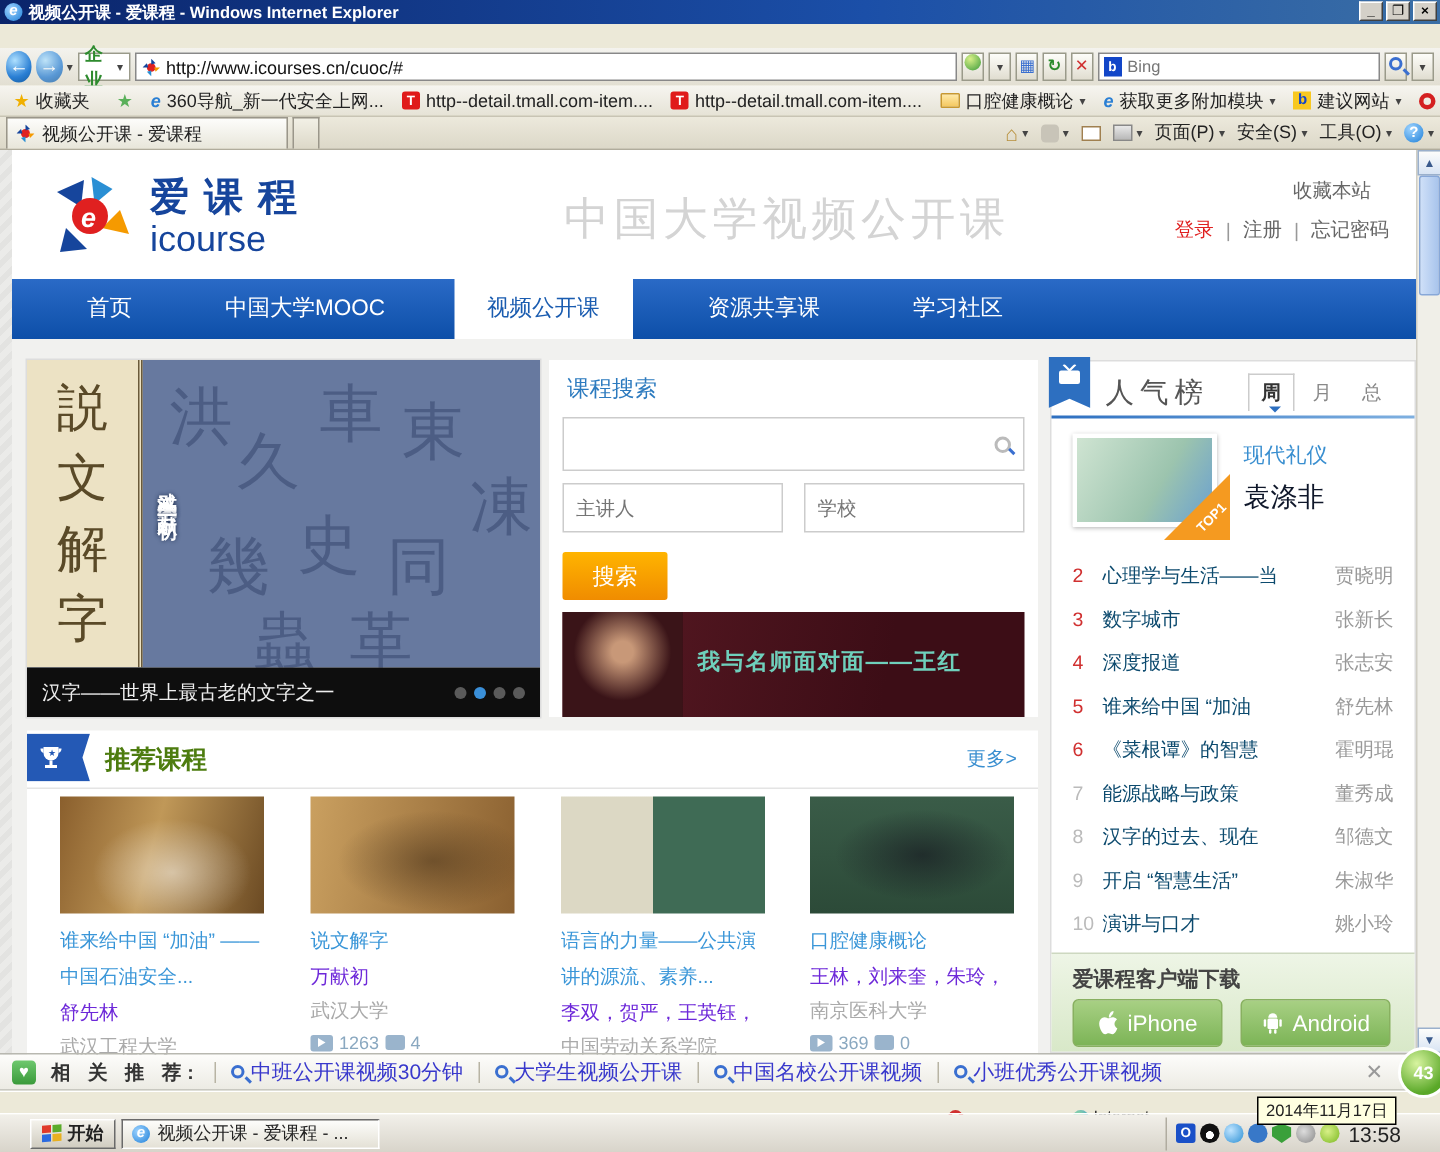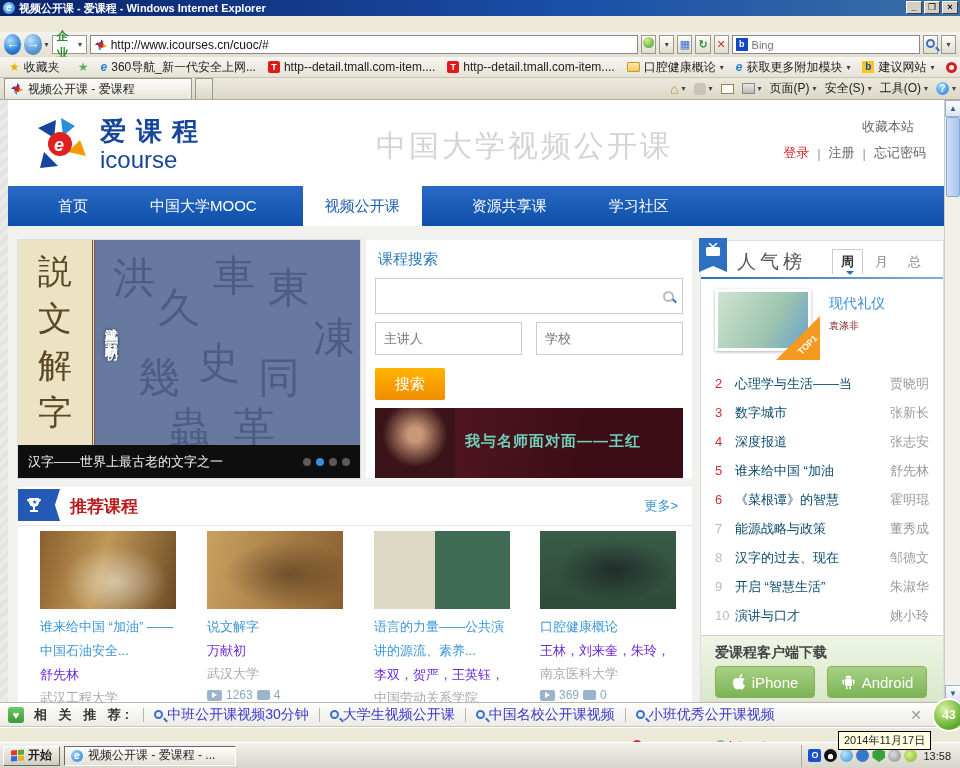--- a/index.html
+++ b/index.html
@@ -93,35 +93,35 @@
   .sb-tabs { position:absolute; right:14px; top:8px; display:flex; gap:4px; font-size:13px; align-items:center; }
   .sb-tab { padding:3px 8px; color:#888; }
   .sb-tab.on { border:1px solid #ccc; border-bottom:none; background:#fff; color:#333; font-weight:bold; position:relative; }
   .sb-tab.on::after { content:""; position:absolute; left:45%; bottom:-5px; border:4px solid transparent; border-top-color:#2d6fc0; }
   .sb-line { position:absolute; left:0; top:36px; width:100%; height:2px; background:linear-gradient(90deg,#2d6fc0,#7fb0e0); }
   .sb-top { position:absolute; left:14px; top:48px; width:216px; height:72px; }
   .sb-thumb { position:absolute; left:0; top:0; width:96px; height:62px; background:linear-gradient(120deg,#cfe4d2,#9cc4ae 60%,#6aa0d0 100%); border:3px solid #fff; box-shadow:0 1px 3px rgba(0,0,0,.3); }
   .top1 { position:absolute; left:58px; top:24px; width:44px; height:44px; background:#f59a20; clip-path:polygon(100% 0,100% 100%,0 100%); }
   .top1 span { position:absolute; right:1px; bottom:10px; color:#fff; font-size:9px; font-weight:bold; transform:rotate(-45deg); }
   .sb-top-title { position:absolute; left:114px; top:6px; color:#3a8fd0; font-size:14px; }
-  .sb-top-teacher { position:absolute; left:114px; top:30px; color:#7f1d1d; font-size:10px; }
+  .sb-top-teacher { position:absolute; left:114px; top:30px; color:#0f172a; font-size:18px; }
   .sb-list { position:absolute; left:14px; top:128px; width:216px; }
   .rk { position:relative; height:29px; line-height:29px; font-size:13px; white-space:nowrap; }
   .rk .num { display:inline-block; width:20px; color:#bbb; }
   .rk .num.hot { color:#d03030; }
   .rk a { color:#0c4a6e; text-decoration:none; }
   .rk .tch { position:absolute; right:2px; color:#999; }
   .sb-dl { position:absolute; left:0; top:394px; width:242px; height:66px; background:linear-gradient(#eef5e6,#d8e8c8); border-top:1px solid #cdd8c0; }
   .sb-dl-title { position:absolute; left:14px; top:8px; font-size:14px; color:#444; font-weight:bold; }
   .dlbtn { position:absolute; top:30px; width:100px; height:32px; background:linear-gradient(#a8d084,#7cb456); border:1px solid #88b060; border-radius:4px; color:#fff; font-size:15px; display:flex; align-items:center; justify-content:center; gap:6px; }
 
   
   .rec { left:18px; top:387px; width:674px; height:240px; background:#fff; }
   .rec-badge { position:absolute; left:0; top:2px; width:42px; height:32px; background:#2459b5; clip-path:polygon(0 0,100% 0,88% 50%,100% 100%,0 100%); display:flex; align-items:center; padding-left:7px; }
-  .rec-title { position:absolute; left:52px; top:8px; color:#b91c1c; font-size:17px; font-weight:bold; }
+  .rec-title { position:absolute; left:52px; top:8px; color:#4d7c0f; font-size:17px; font-weight:bold; }
   .rec-more { position:absolute; right:14px; top:10px; color:#3a8fd0; font-size:13px; text-decoration:none; }
   .rec-div { position:absolute; left:0; top:38px; width:100%; height:1px; background:#e4e4e4; }
   .card { position:absolute; top:44px; width:136px; }
   .card .thumb { width:136px; height:78px; margin-bottom:6px; }
   .t1 { background:linear-gradient(105deg,#8a5f2d,#c09858 45%,#6b4a23),radial-gradient(ellipse at 55% 65%,rgba(255,255,255,.5),transparent 50%); background-blend-mode:overlay; }
   .t2 { background:radial-gradient(ellipse at 60% 55%,rgba(60,40,20,.5),transparent 55%),linear-gradient(100deg,#caa060,#8a6030); }
   .t3 { background:linear-gradient(90deg,#dcd8c4 45%,#3f6b55 45%),radial-gradient(circle at 50% 55%,rgba(255,255,255,.4),transparent 45%); background-blend-mode:normal; }
   .t4 { background:radial-gradient(ellipse at 55% 50%,rgba(20,20,30,.6),transparent 55%),linear-gradient(#3a5c48,#2c4a38); }
   .card a.ct { color:#3a96d8; font-size:13px; line-height:24px; text-decoration:none; display:block; }
   .card .tch { color:#6d28d9; font-size:13px; line-height:23px; }
@@ -149,35 +149,35 @@
 
   
   .statusbar { left:0; top:727px; width:960px; height:15px; background:#ece9d8; border-top:1px solid #fff; display:flex; align-items:stretch; font-size:11px; color:#333; }
   .st-cell { border:1px solid; border-color:#b8b4a4 #fff #fff #b8b4a4; margin:16px 0 0 1px; display:flex; align-items:center; padding:0 4px; gap:3px; }
   .st-main { flex:1; }
   .blockic { width:10px; height:10px; border:2px solid #d03030; border-radius:50%; position:relative; }
   .blockic::after { content:""; position:absolute; left:-1px; top:3px; width:10px; height:2px; background:#d03030; transform:rotate(-45deg); }
   .globe { width:11px; height:11px; border-radius:50%; background:radial-gradient(circle at 35% 35%,#9fe09f,#2a8fd4); }
 
   
-  .taskbar { left:0; top:742px; width:960px; height:26px; background:linear-gradient(#f2f0ea,#d8d4ca); border-top:1px solid #fff; display:flex; align-items:center; padding:2px 3px; gap:4px; }
+  .taskbar { left:0; top:742px; width:960px; height:26px; background:linear-gradient(#f2f0ea,#d8d4ca); border-top:1px solid #fff; display:flex; align-items:center; padding:2px 20px; gap:4px; }
   .startbtn { height:20px; background:linear-gradient(#f4f2ec,#d0ccc0); border:1px solid; border-color:#fff #6a6a6a #6a6a6a #fff; display:flex; align-items:center; gap:4px; padding:0 7px; font-weight:bold; font-size:12px; }
   .winflag { width:13px; height:12px; display:grid; grid-template-columns:6px 6px; grid-template-rows:5px 5px; gap:1px; transform:skewY(-5deg); }
   .winflag i { display:block; } .wf1{background:#e03a2a;} .wf2{background:#5aab2a;} .wf3{background:#2a6ae0;} .wf4{background:#e8b020;}
   .taskitem { height:20px; background:linear-gradient(#fdfdfb,#e4e1d6); border:1px solid; border-color:#6a6a6a #fff #fff #6a6a6a; display:flex; align-items:center; gap:5px; padding:0 6px; font-size:12px; width:172px; }
   .tray { margin-left:auto; display:flex; align-items:center; gap:3px; border-left:1px solid #b0aca0; padding:0 6px; height:22px; }
   .tico { width:13px; height:13px; border-radius:2px; }
   .tr1{background:#1a50c8; color:#fff; font-size:9px; text-align:center; line-height:13px; font-weight:bold;}
   .tr2{background:radial-gradient(circle at 50% 60%,#fff 25%,#111 28%); border-radius:50%;}
   .tr3{background:radial-gradient(circle at 35% 35%,#bfe4ff,#2a8fd4); border-radius:50%;}
   .tr4{background:#3878c8; border-radius:50%;}
   .tr5{background:#3aa03a; clip-path:polygon(50% 0,100% 20%,100% 65%,50% 100%,0 65%,0 20%);}
   .tr6{background:radial-gradient(circle at 40% 40%,#ddd,#888); border-radius:50%;}
   .tr7{background:radial-gradient(circle at 40% 40%,#d8f088,#7ab820); border-radius:50%;}
-  .clock { font-size:11px; padding-left:3px; }
+  .clock { font-size:14px; padding-left:3px; }
   .tooltip { left:838px; top:731px; background:#ffffe1; border:1px solid #000; font-size:11px; padding:1px 5px; z-index:20; }
   .greenball { left:932px; top:698px; width:34px; height:34px; border-radius:50%; background:radial-gradient(circle at 35% 30%,#d8f4a0,#5aa828 70%); border:2px solid #fff; color:#fff; font-weight:bold; font-size:12px; text-align:center; line-height:31px; z-index:15; }
 </style>
 </head>
 <body>
 
 <div id="screen">
 
   <div class="abs titlebar">
     <span class="ie-e">e</span>

